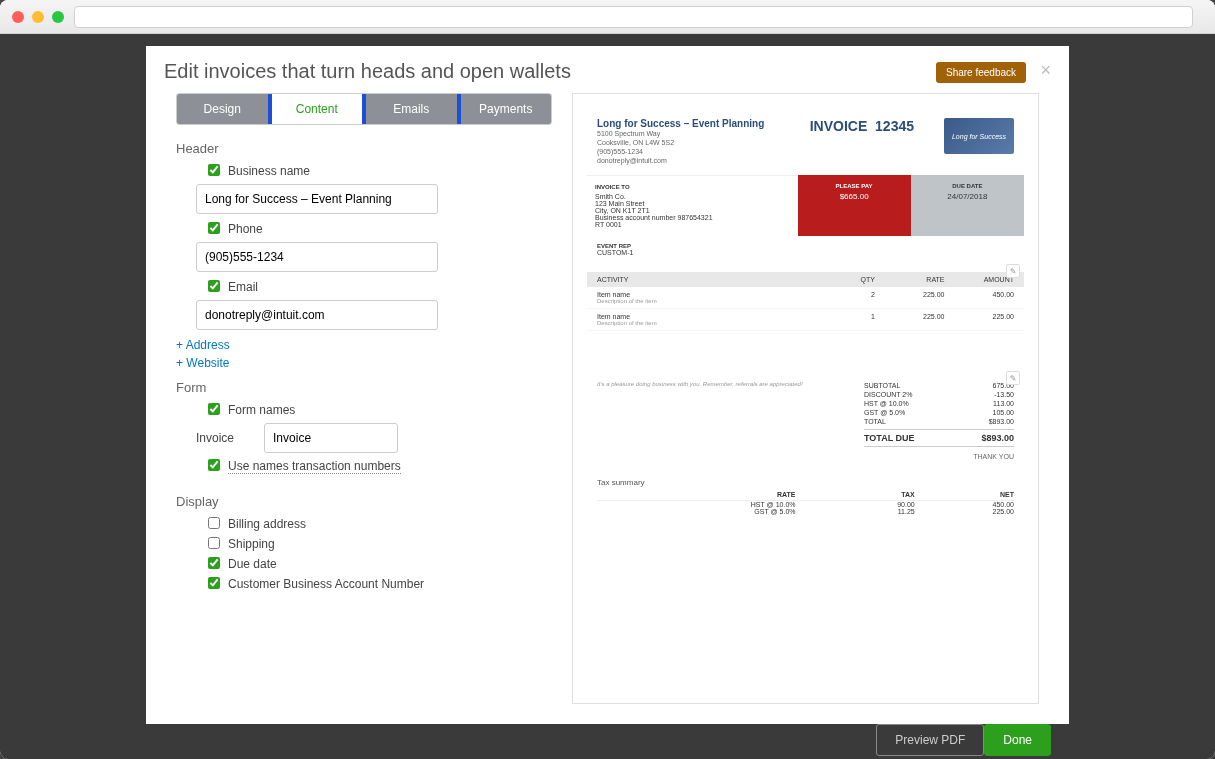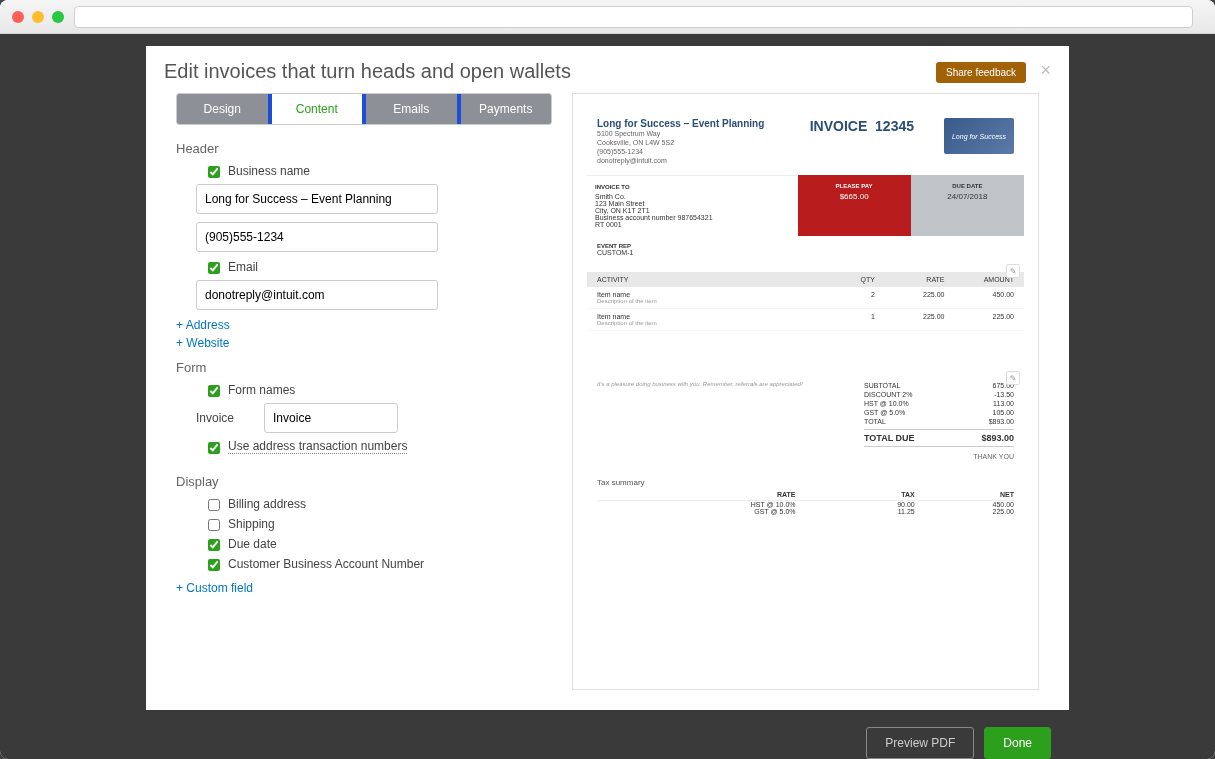--- a/index.html
+++ b/index.html
@@ -18,21 +18,21 @@
 .mheader h1 { font-size: 20px; font-weight: 400; color: #555; }
 .fbtn { background: #a16207; color: #fff; border: none; font-size: 10px; padding: 5px 10px; border-radius: 3px; cursor: pointer; }
 .close-x { font-size: 18px; color: #bbb; margin-left: 10px; cursor: pointer; }
 .body { flex: 1; display: flex; padding: 0 30px 20px; gap: 20px; overflow: hidden; }
 .left { width: 376px; }
 .tabs { display: flex; border: 1px solid #ccc; border-radius: 3px; overflow: hidden; margin-bottom: 16px; }
 .tab { flex: 1; text-align: center; padding: 8px 0; font-size: 12px; background: #8d9096; color: #fff; cursor: pointer; border-right: 4px solid #1d4ed8; }
 .tab:last-child { border-right: none; }
 .tab.active { background: #fff; color: #2ca01c; }
 .sect { font-size: 13px; color: #666; margin: 10px 0 8px; }
-.chkrow { display: flex; align-items: flex-end; gap: 8px; margin: 6px 0; font-size: 12px; color: #444; padding-left: 32px; }
+.chkrow { display: flex; align-items: flex-start; gap: 8px; margin: 6px 0; font-size: 12px; color: #444; padding-left: 32px; }
 .chkrow input[type=checkbox] { width: 12px; height: 12px; accent-color: #2ca01c; }
 .tin { width: 242px; height: 30px; border: 1px solid #ccc; border-radius: 3px; padding: 0 8px; font-size: 12px; margin: 2px 0 8px 20px; display:block;}
 .link { color: #0077c5; font-size: 12px; cursor: pointer; margin: 4px 0; display: block; }
 .formrow { display: flex; align-items: center; gap: 30px; margin: 6px 0 6px 20px; font-size: 12px; color: #444; }
 .formrow input { width: 134px; height: 30px; border: 1px solid #ccc; border-radius: 3px; padding: 0 8px; font-size: 12px; }
 .dotted { border-bottom: 1px dotted #888; }
 .right { flex: 1; border: 1px solid #e0e0e0; padding: 14px; overflow-y: auto; position: relative; }
 .inv { background: #fff; font-size: 8px; color: #333; }
 .ihead { display: flex; padding: 10px; }
 .ileft { flex: 1; }
@@ -63,21 +63,21 @@
 .note { flex:1; font-size:6px; color:#999; font-style:italic;}
 .tlines { width: 150px; font-size: 7px; }
 .tline { display: flex; justify-content: space-between; padding: 1px 0; }
 .tdue { border-top: 1px solid #ccc; border-bottom: 1px solid #ccc; padding: 3px 0; margin-top: 3px; font-weight: bold; font-size: 9px; }
 .thanks { text-align: right; font-size: 7px; color: #666; margin-top: 6px; }
 .taxsum { padding: 8px 10px; font-size: 7px; }
 .taxh { font-size: 8px; color: #555; margin-bottom: 4px; }
 .taxt { display: flex; font-size: 7px; }
 .taxt .n { flex: 2; text-align:right; padding-right:20px;}
 .taxt .t, .taxt .nt { flex: 1; text-align: right; }
-.footer { height: 49px; background: #3a3a3a; display: flex; justify-content: flex-end; align-items: flex-end; padding: 0 18px; gap: 10px; }
+.footer { height: 35px; background: #3a3a3a; display: flex; justify-content: flex-end; align-items: flex-start; padding: 0 18px; }
 .fbtn2 { padding: 8px 18px; border-radius: 3px; font-size: 12px; cursor: pointer; border: 1px solid #888; background: transparent; color: #ccc; }
 .fbtn2.done { background: #2ca01c; border-color: #2ca01c; color: #fff; }
 </style>
 </head>
 <body>
 
 <div class="window">
   <div class="titlebar">
     <div class="traffic">
       <div class="dot r"></div>
@@ -103,61 +103,64 @@
             <div class="tab">Emails</div>
             <div class="tab">Payments</div>
           </div>
 
           <div class="sect">Header</div>
           <label class="chkrow">
               <input type="checkbox" checked="" style="">
               <span>Business name</span>
             </label>
           <input class="tin" value="Long for Success – Event Planning" style="">
+          <label class="chkrow">
+              <input type="checkbox" checked="" style="">
+              <span>Phone</span>
+            </label>
           <input class="tin" value="(905)555-1234" style="">
           <label class="chkrow">
               <input type="checkbox" checked="" style="">
               <span>Email</span>
             </label>
           <input class="tin" value="donotreply@intuit.com" style="">
           <span class="link">+ Address</span>
           <span class="link">+ Website</span>
 
           <div class="sect">Form</div>
           <label class="chkrow">
               <input type="checkbox" checked="" style="">
               <span>Form names</span>
             </label>
           <div class="formrow">
             <span>Invoice</span>
             <input value="Invoice" style="">
           </div>
           <label class="chkrow">
               <input type="checkbox" checked="" style="">
-              <span class="dotted">Use address transaction numbers</span>
+              <span class="dotted">Use names transaction numbers</span>
             </label>
 
           <div class="sect" style="margin-top:20px">Display</div>
           <label class="chkrow">
               <input type="checkbox" style="">
               <span>Billing address</span>
             </label>
           <label class="chkrow">
               <input type="checkbox" style="">
               <span>Shipping</span>
             </label>
           <label class="chkrow">
               <input type="checkbox" checked="" style="">
               <span>Due date</span>
             </label>
           <label class="chkrow">
               <input type="checkbox" checked="" style="">
               <span>Customer Business Account Number</span>
             </label>
-          <span class="link" style="margin-top:10px">+ Custom field</span>
         </div>
 
         <div class="right">
           <div class="inv">
             <div class="ihead">
               <div class="ileft">
                 <div class="cname">Long for Success – Event Planning</div>
                 <div class="caddr">5100 Spectrum Way</div>
                 <div class="caddr">Cooksville, ON L4W 5S2</div>
                 <div class="caddr">(905)555-1234</div>

